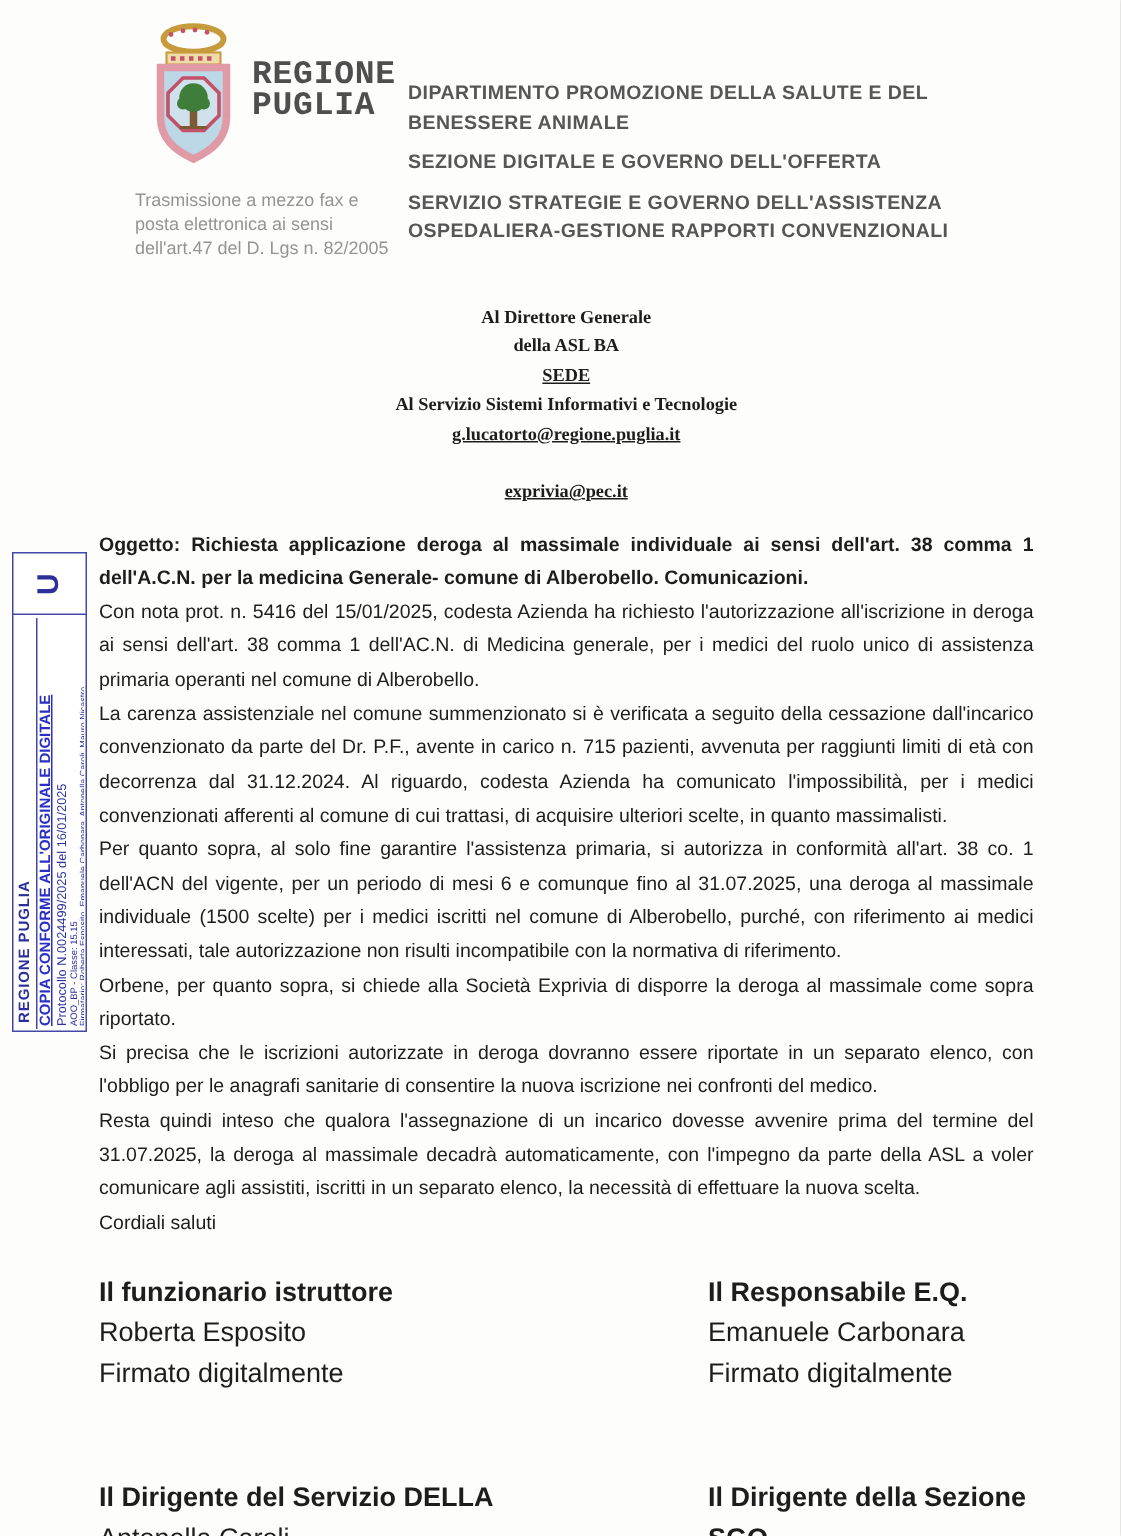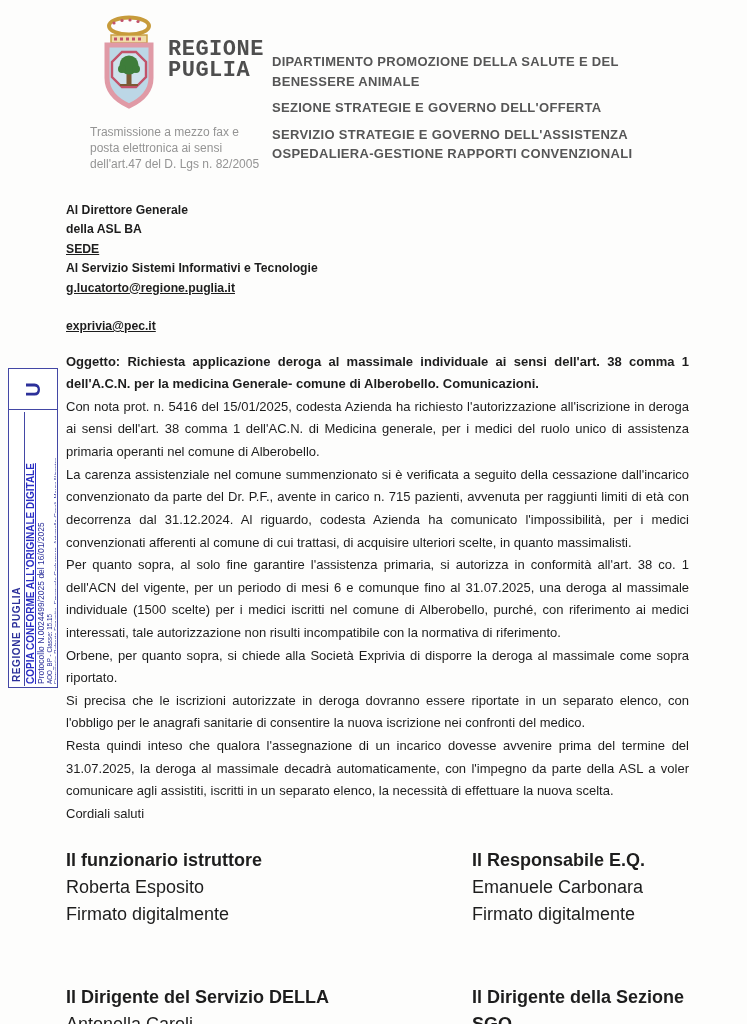--- a/index.html
+++ b/index.html
@@ -18,22 +18,22 @@
   .brand-row { display:flex; align-items:flex-start; }
   .brand-text { margin:26px 0 0 10px; font-size:22px; line-height:.95;
     font-weight:700; color:#4e4e4e; letter-spacing:.5px;font-family:Liberation Mono, monospace; }
   .trans-note { margin-top:10px; margin-left:-10px; font-size:12px;
     line-height:1.35; color:#949494; width:175px; }
   .hdr-right { flex:1; padding-top:38px; }
   .dept-line { font-size:13px; font-weight:700; color:#565656;
     letter-spacing:.3px; line-height:1.5; margin-bottom:7px; max-width:420px; }
 
   
-  .recipients { margin-top:28px; text-align:left; font-weight:700;
-    font-size:12.2px; line-height:1.6; }
+  .recipients { margin-top:28px; text-align:center; font-weight:700;
+    font-size:12.2px; line-height:1.6;font-family:Liberation Serif, serif; }
   .recipients .gap { height:19px; }
   .u { text-decoration:underline; }
   a.doc-link { color:inherit; }
 
   
   .letter-body { margin-top:14px; font-size:13px; line-height:1.74;
     text-align:justify; }
   .subject { font-weight:700; }
   .closing { text-align:left; }
 
@@ -112,21 +112,21 @@
           </span>
           <div class="brand-text">
             <div>REGIONE</div>
             <div>PUGLIA</div>
           </div>
         </div>
         <div class="trans-note">Trasmissione a mezzo fax e posta elettronica ai sensi dell'art.47 del D. Lgs n. 82/2005</div>
       </div>
       <div class="hdr-right">
         <div class="dept-line">DIPARTIMENTO PROMOZIONE DELLA SALUTE E DEL BENESSERE ANIMALE</div>
-        <div class="dept-line">SEZIONE STRATEGIE E GOVERNO DELL'OFFERTA</div>
+        <div class="dept-line">SEZIONE DIGITALE E GOVERNO DELL'OFFERTA</div>
         <div class="dept-line">SERVIZIO STRATEGIE E GOVERNO DELL'ASSISTENZA OSPEDALIERA-GESTIONE RAPPORTI CONVENZIONALI</div>
       </div>
     </div>
 
     <div class="recipients">
       <div>Al Direttore Generale</div>
       <div>della ASL BA</div>
       <div class="u">SEDE</div>
       <div>Al Servizio Sistemi Informativi e Tecnologie</div>
       <div><a class="doc-link u" href="#">g.lucatorto@regione.puglia.it</a></div>

